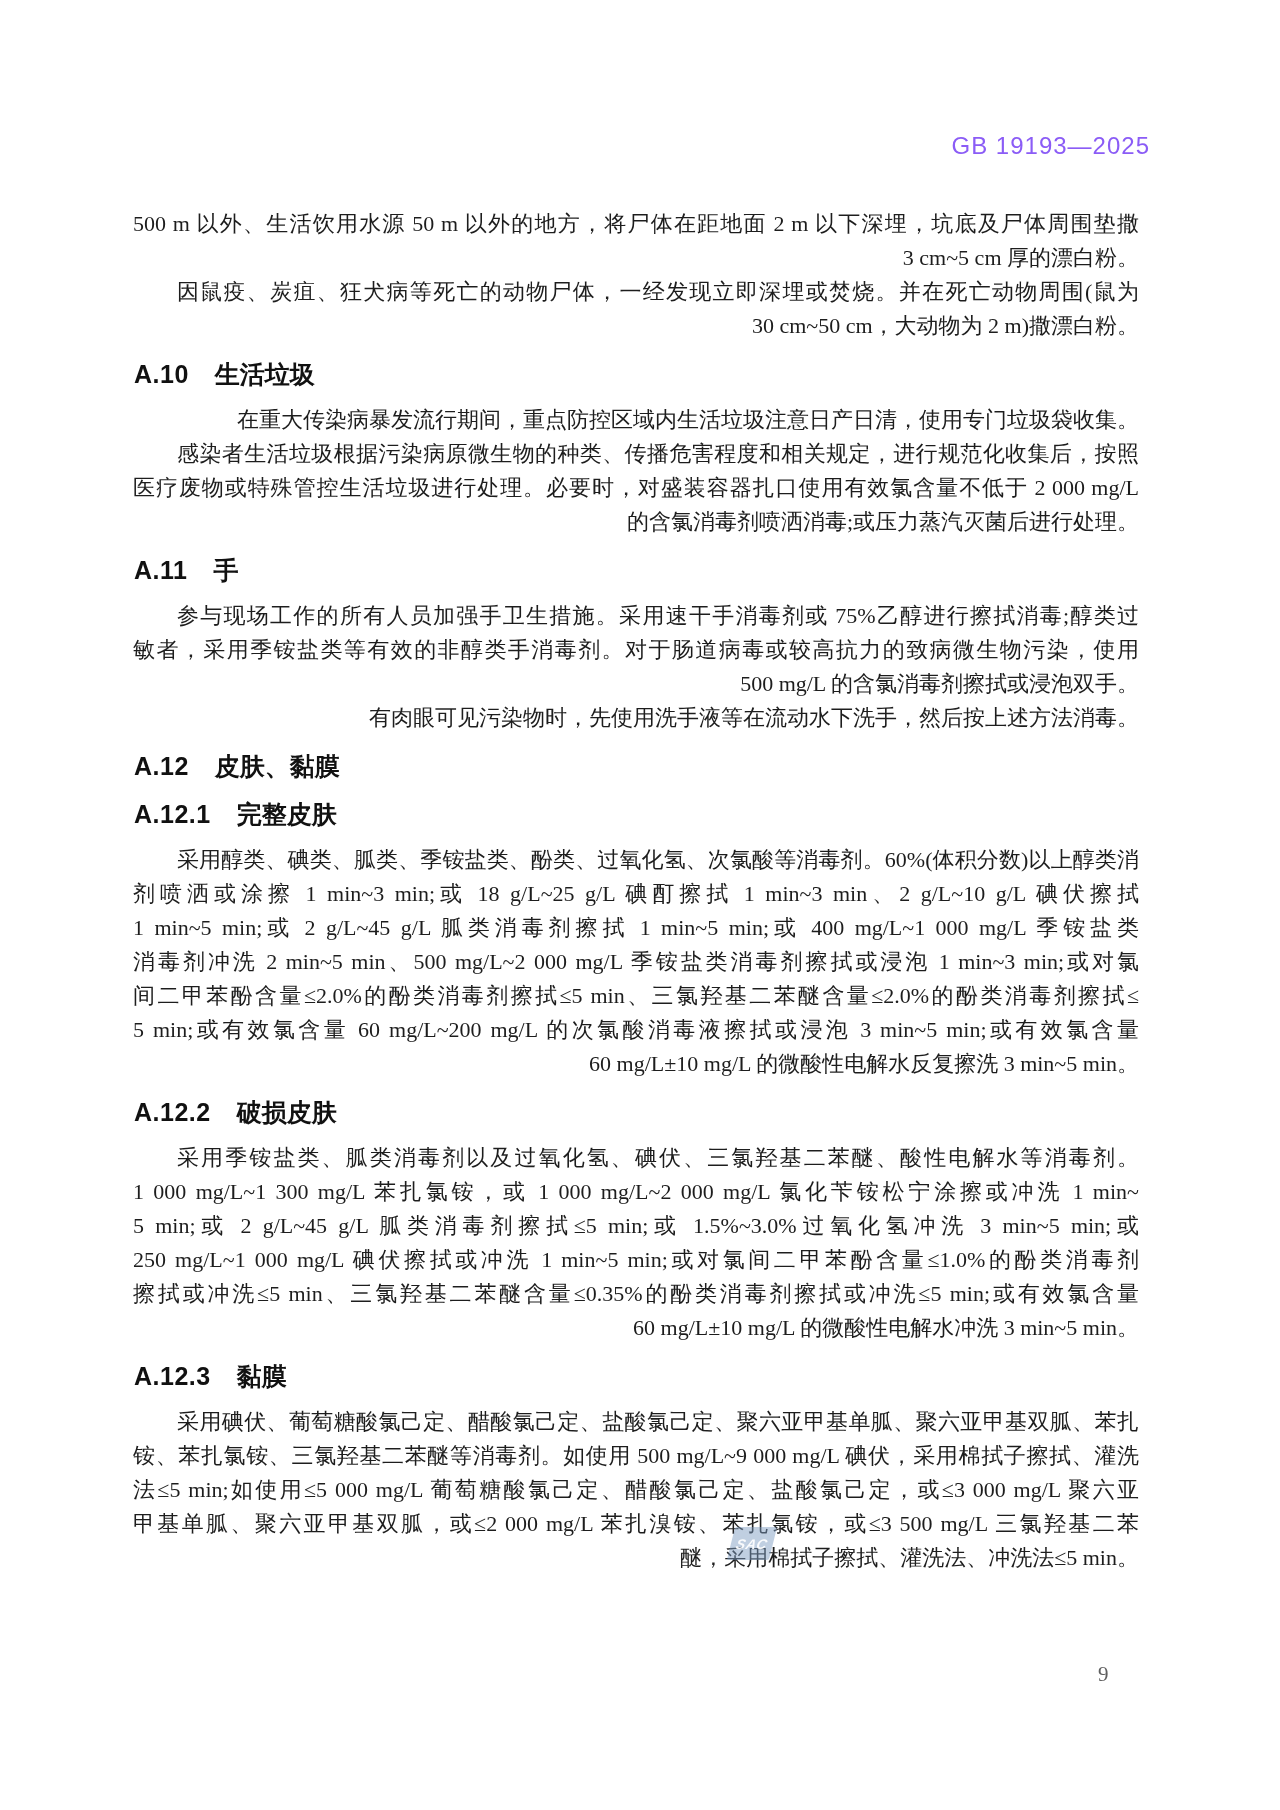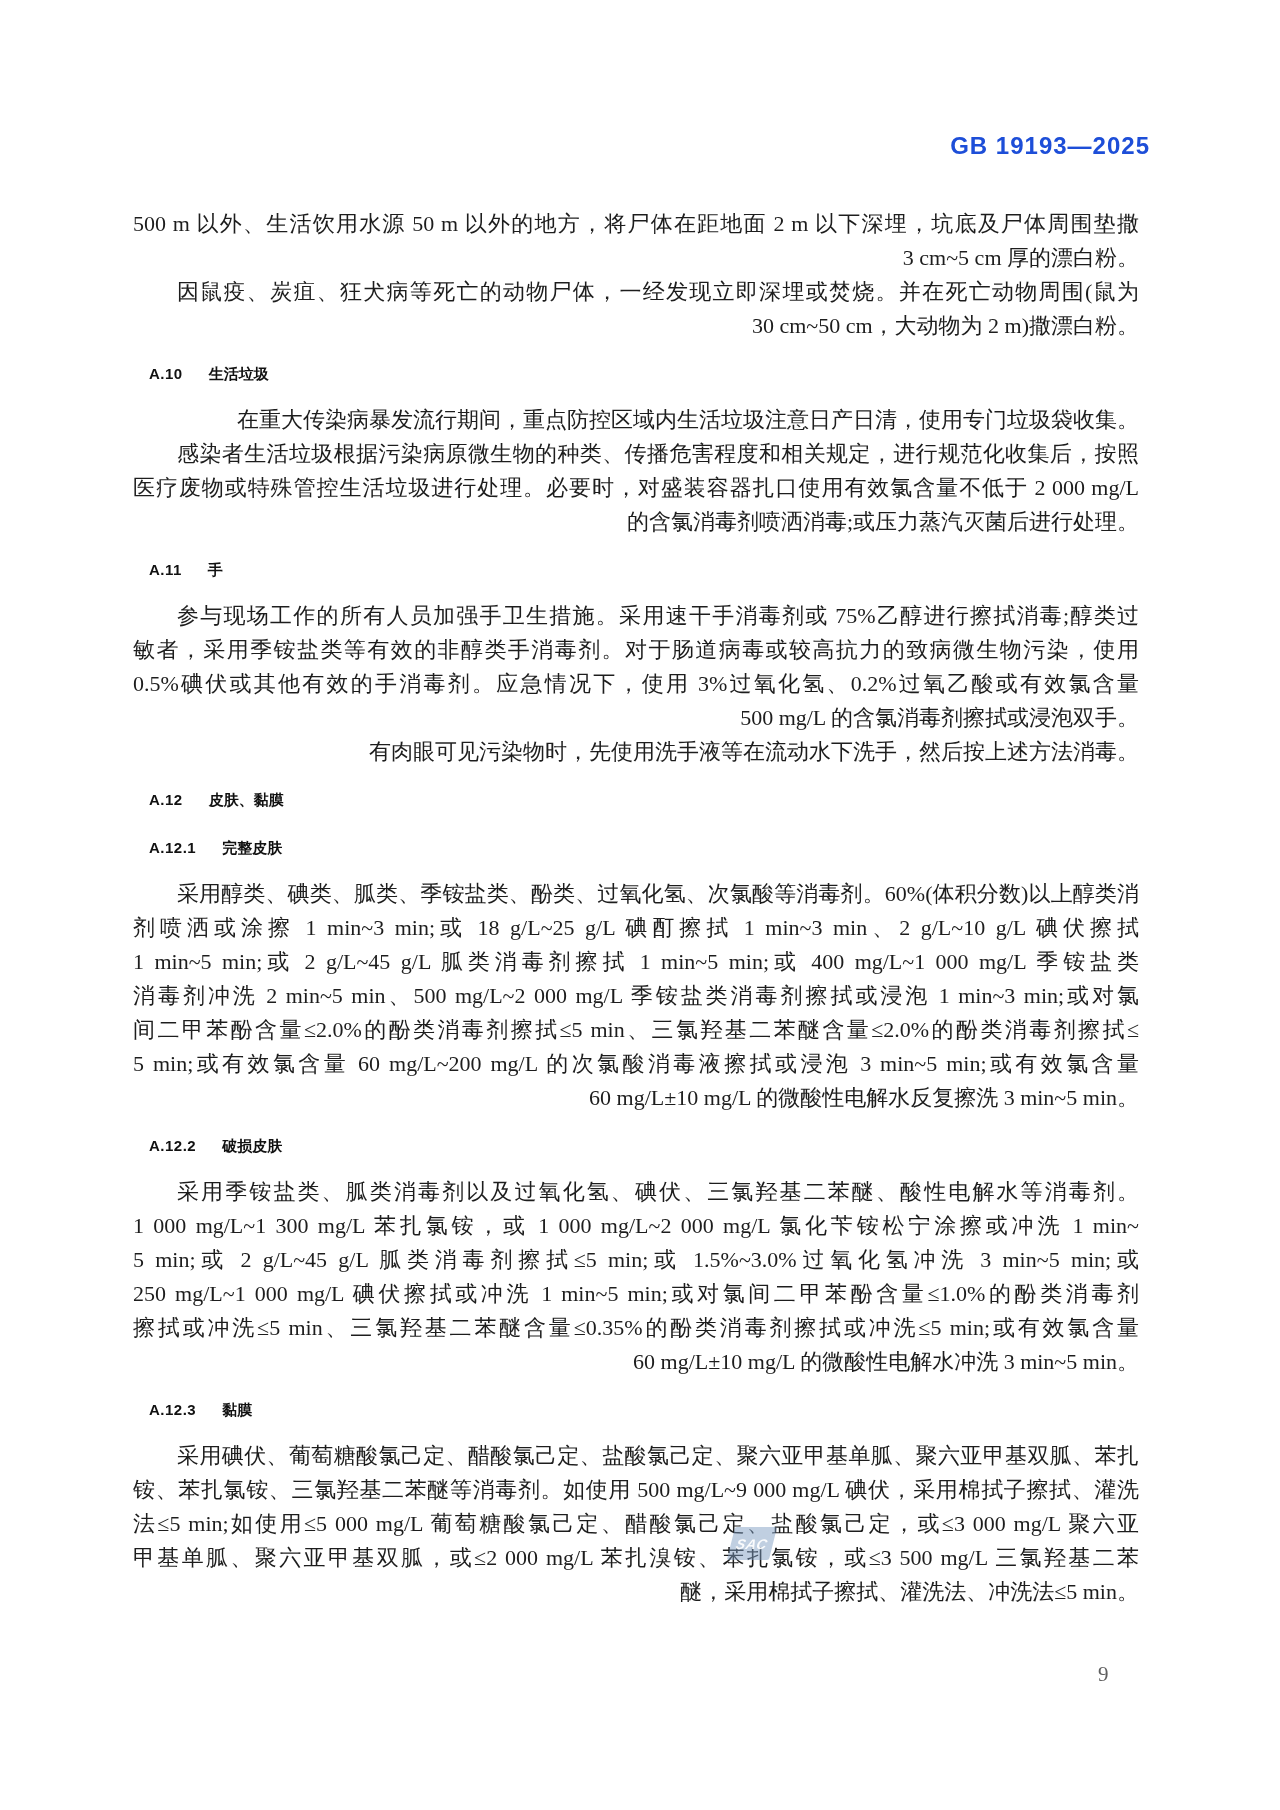--- a/index.html
+++ b/index.html
@@ -10,24 +10,24 @@
     background: #ffffff;
     overflow: hidden;
     font-family: "Liberation Serif", "DejaVu Serif", serif;
     color: #1d1d1d;
   }
   .doc-header {
     position: absolute;
     top: 132px;
     right: 130px;
     font-family: "Liberation Sans", "DejaVu Sans", sans-serif;
-    font-weight: bold;
+    font-weight: normal;
     font-size: 24px;
     letter-spacing: 1px;
-    color: #1d4ed8;
+    color: #8b5cf6;
   }
   .content {
     position: absolute;
     left: 133px;
     right: 141px;
     top: 207px;
   }
   .para { margin: 0; padding: 0; }
   .line {
     height: 34px;
@@ -36,26 +36,26 @@
     text-align: justify;
     text-align-last: justify;
     overflow: hidden;
   }
   .line.last {
     text-align: right;
     text-align-last: auto;
   }
   .line.ind { text-indent: 44px; }
   .heading {
-    margin: 14px 0 12px 16px;
+    margin: 14px 0 12px 1px;
     height: 34px;
     line-height: 34px;
     font-family: "Liberation Sans", "DejaVu Sans", sans-serif;
     font-weight: bold;
-    font-size: 15px;
+    font-size: 25px;
     color: #111;
   }
   .heading .hnum { margin-right: 26px; letter-spacing: 0.5px; }
   .page-number {
     position: absolute;
     left: 1098px;
     top: 1659px;
     font-size: 21px;
     line-height: 30px;
     color: #5f5f5f;
@@ -115,21 +115,20 @@
       <div class="line last">的含氯消毒剂喷洒消毒;或压力蒸汽灭菌后进行处理。</div>
     </div>
 
     <h3 class="heading">
       <span class="hnum">A.11</span><span class="htitle">手</span>
     </h3>
 
     <div class="para">
       <div class="line ind">参与现场工作的所有人员加强手卫生措施。采用速干手消毒剂或 75%乙醇进行擦拭消毒;醇类过</div>
       <div class="line">敏者，采用季铵盐类等有效的非醇类手消毒剂。对于肠道病毒或较高抗力的致病微生物污染，使用</div>
-      <div class="line">0.5%碘伏或其他有效的手消毒剂。应急情况下，使用 3%过氧化氢、0.2%过氧乙酸或有效氯含量</div>
       <div class="line last">500 mg/L 的含氯消毒剂擦拭或浸泡双手。</div>
     </div>
 
     <div class="para">
       <div class="line ind last">有肉眼可见污染物时，先使用洗手液等在流动水下洗手，然后按上述方法消毒。</div>
     </div>
 
     <h3 class="heading">
       <span class="hnum">A.12</span><span class="htitle">皮肤、黏膜</span>
     </h3>

